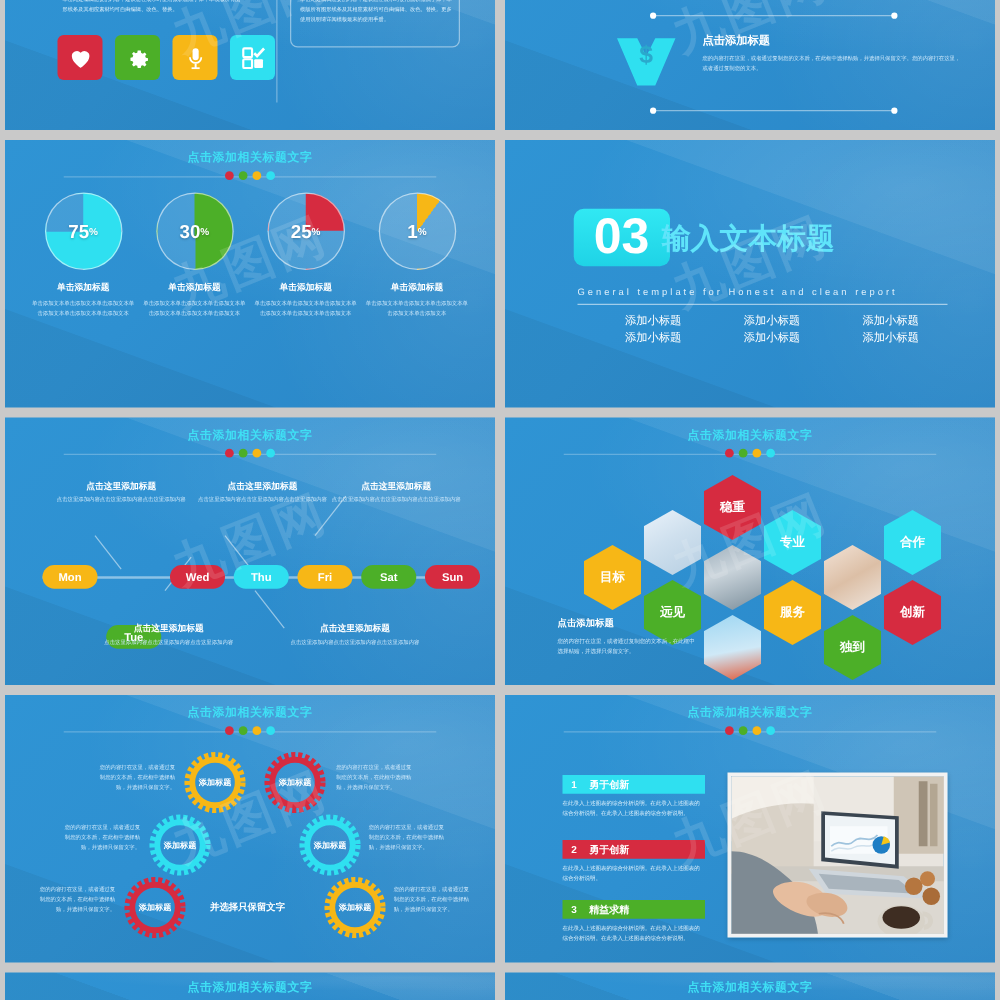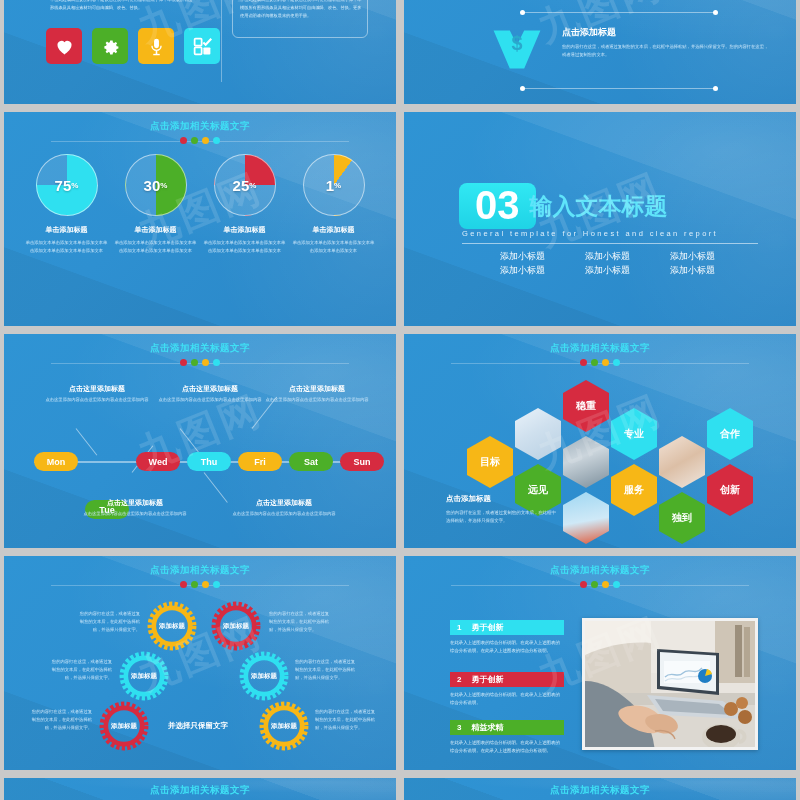--- a/index.html
+++ b/index.html
@@ -60,21 +60,21 @@
   .pcap{ color:#fff;font-size:7px;font-weight:bold;margin-top:9px; }
   .pbody{ color:#cfe9fb;font-size:4.3px;line-height:1.85;margin-top:4px; }
 
   
   .bignum{ position:absolute; display:flex; align-items:center; }
   .numchip{ background:linear-gradient(180deg,#31e8f3,#1fd3e6); border-radius:8px; padding:2px 16px 4px;
             color:#fff;font-size:40px;font-weight:bold;line-height:1; }
   .bigzh{ color:#5fe4fa; font-size:23px; font-weight:bold; margin-left:-6px; }
   .bigsub{ position:absolute; color:#ddeffb; font-size:7.5px; letter-spacing:2.4px; }
   .bigrule{ position:absolute; height:1px; background:rgba(255,255,255,.55);}
-  .subcols{ position:absolute; display:flex; gap:40px; }
+  .subcols{ position:absolute; display:flex; gap:50px; }
   .subcols div{ color:#fff; font-size:9px; line-height:1.55; }
 
   
   .day{ position:absolute; width:44px;height:19px;border-radius:10px; color:#fff;font-size:9px;
         font-weight:bold; display:flex;align-items:center;justify-content:center;}
   .tlLine{ position:absolute; height:2px; background:rgba(255,255,255,.45); }
   .tTitle{ position:absolute; color:#fff;font-size:7px;font-weight:bold; text-align:center; }
   .tBody{ position:absolute; color:#cfe9fb;font-size:4.3px;line-height:1.8; text-align:center; }
   .lead{ position:absolute; background:rgba(255,255,255,.5); height:1px; transform-origin:left center;}
 
@@ -221,21 +221,21 @@
         </div>
         <div class="pcap">单击添加标题</div>
         <div class="pbody">单击添加文本单击添加文本单击添加文本单击添加文本单击添加文本</div>
       </div>
     </div>
   </div>
 
   <div class="slide" style="left:404px;top:112px;width:392px;height:214px;">
     <div class="wm">九图网</div>
 
-    <div class="bignum" style="left:55px;top:71px;">
+    <div class="bignum" style="left:55px;top:55px;">
       <div class="numchip">03</div>
       <div class="bigzh">输入文本标题</div>
     </div>
     <div class="bigsub" style="left:58px;top:117px;">General template for Honest and clean report</div>
     <div class="bigrule" style="left:58px;top:131px;width:296px;"></div>
 
     <div class="subcols" style="left:96px;top:138px;">
       <div>
         <div>添加小标题</div>
           <div>添加小标题</div>

